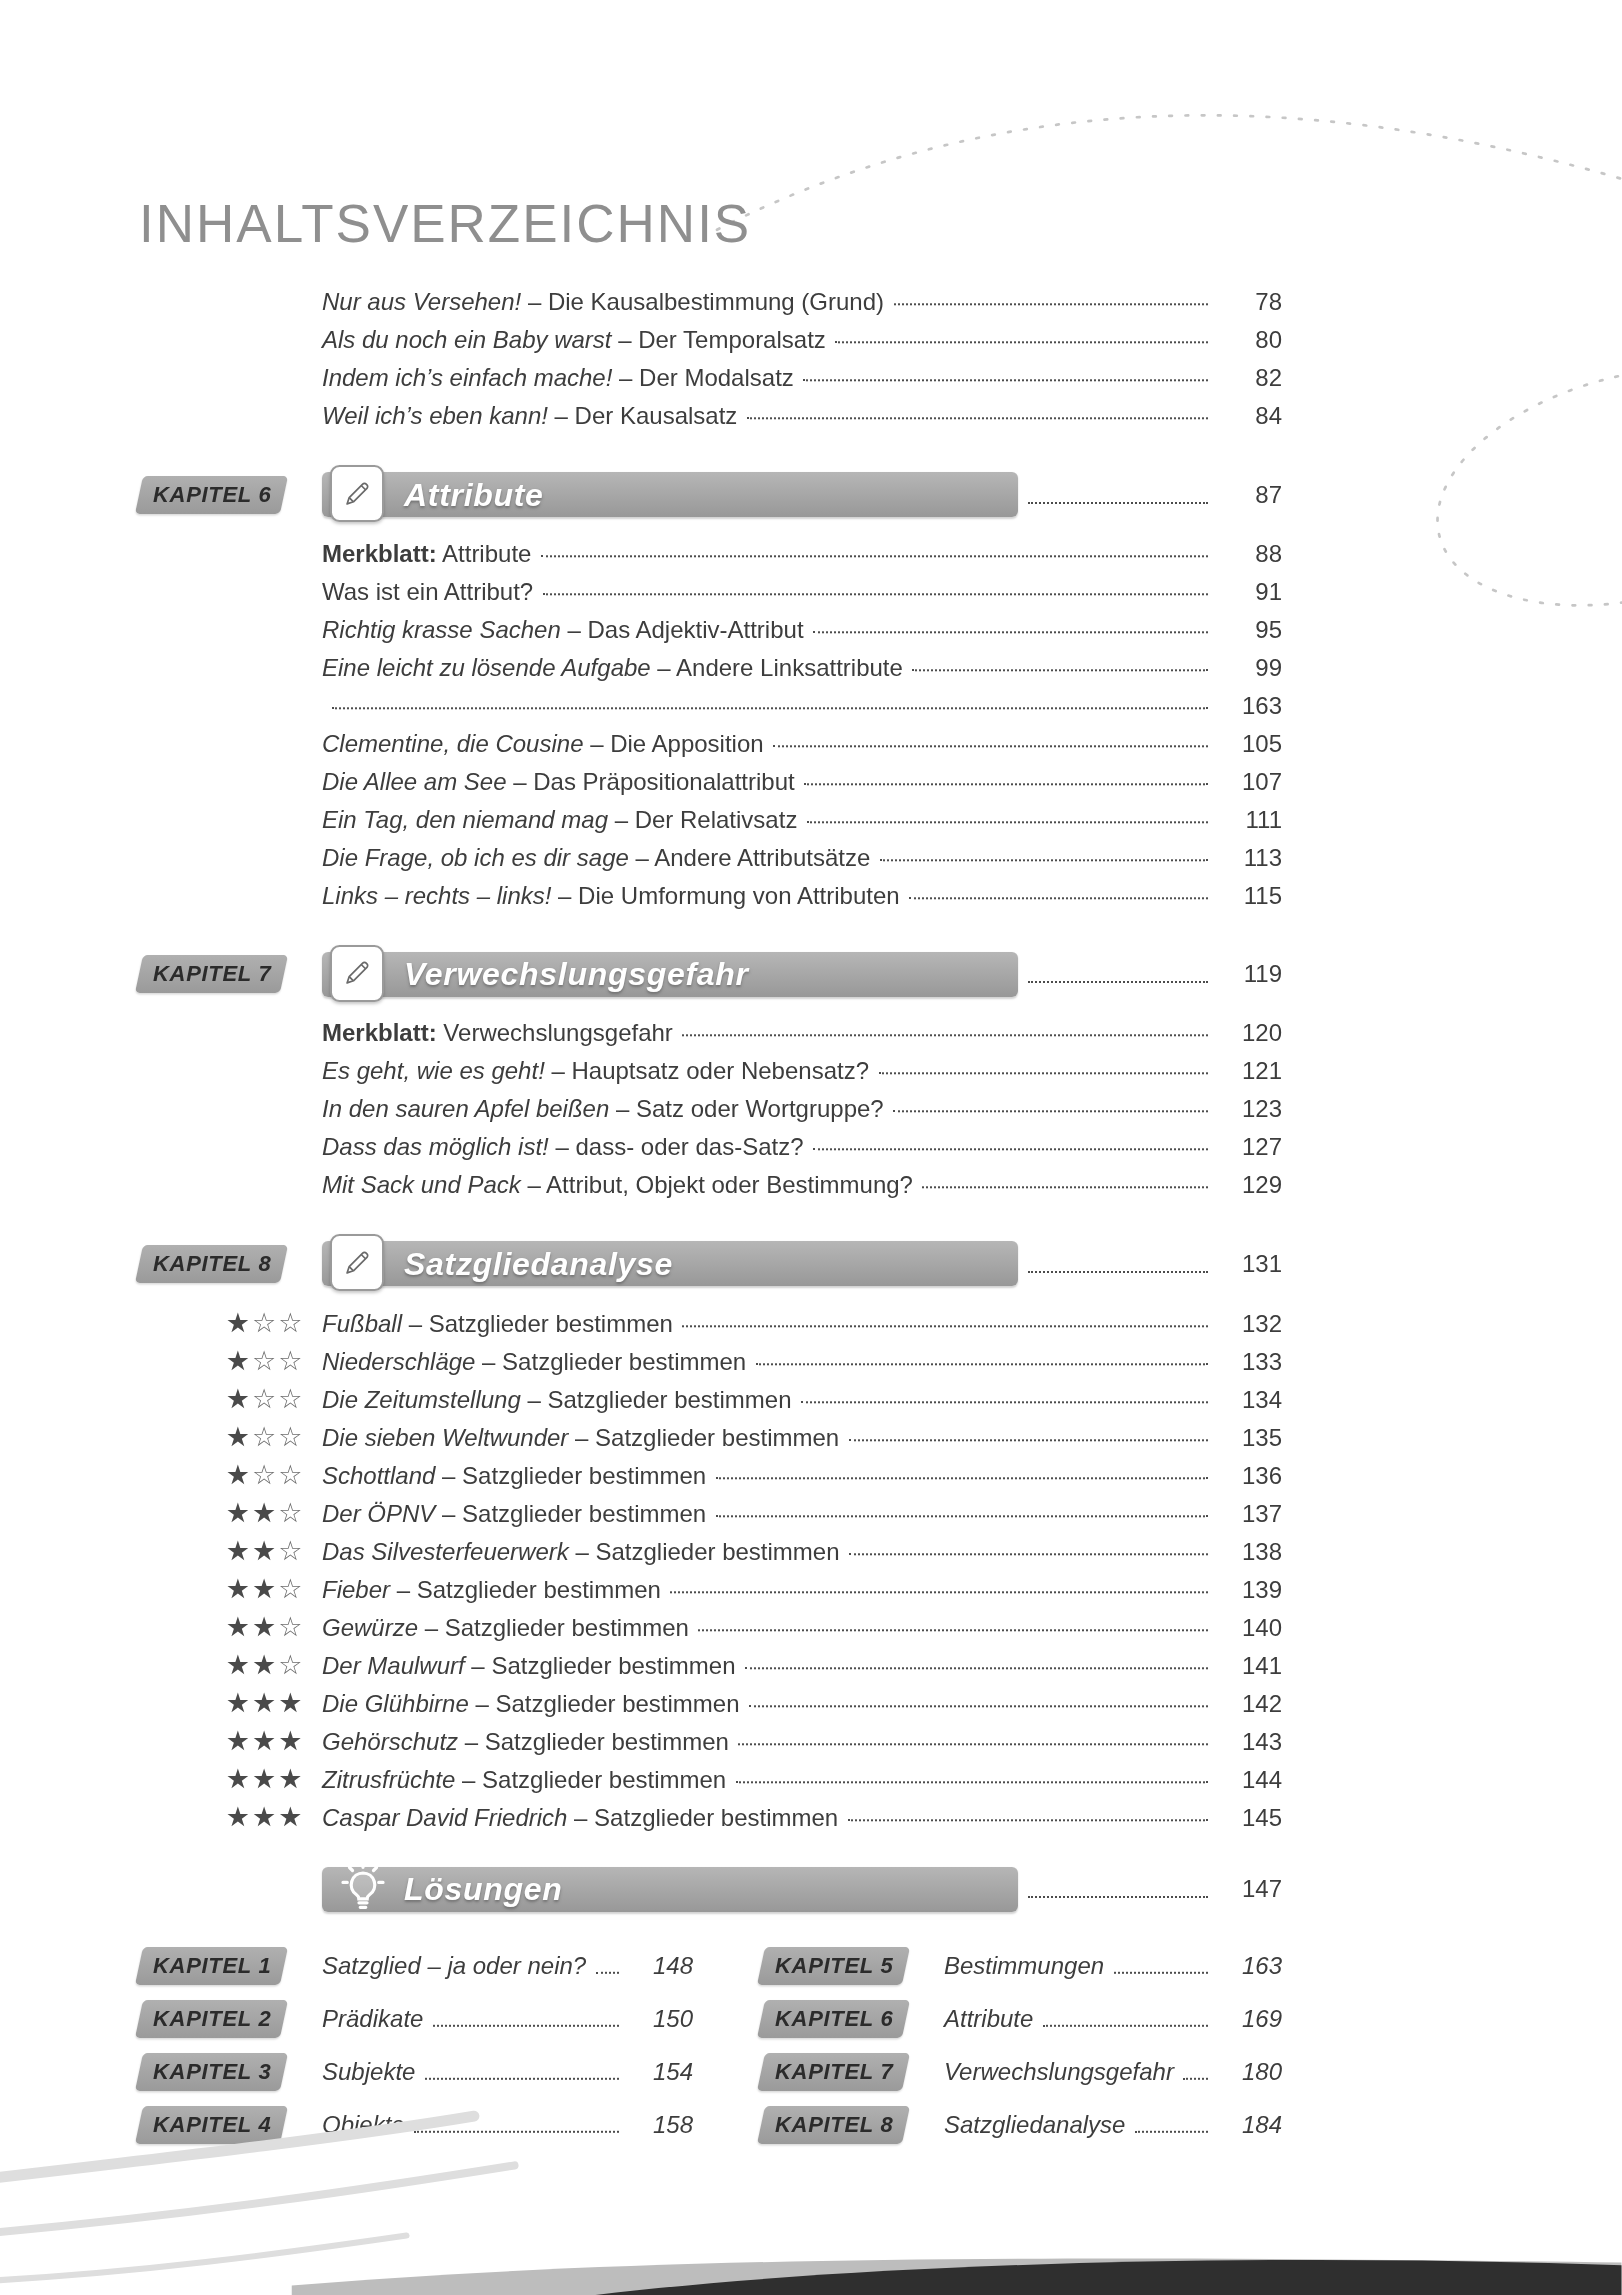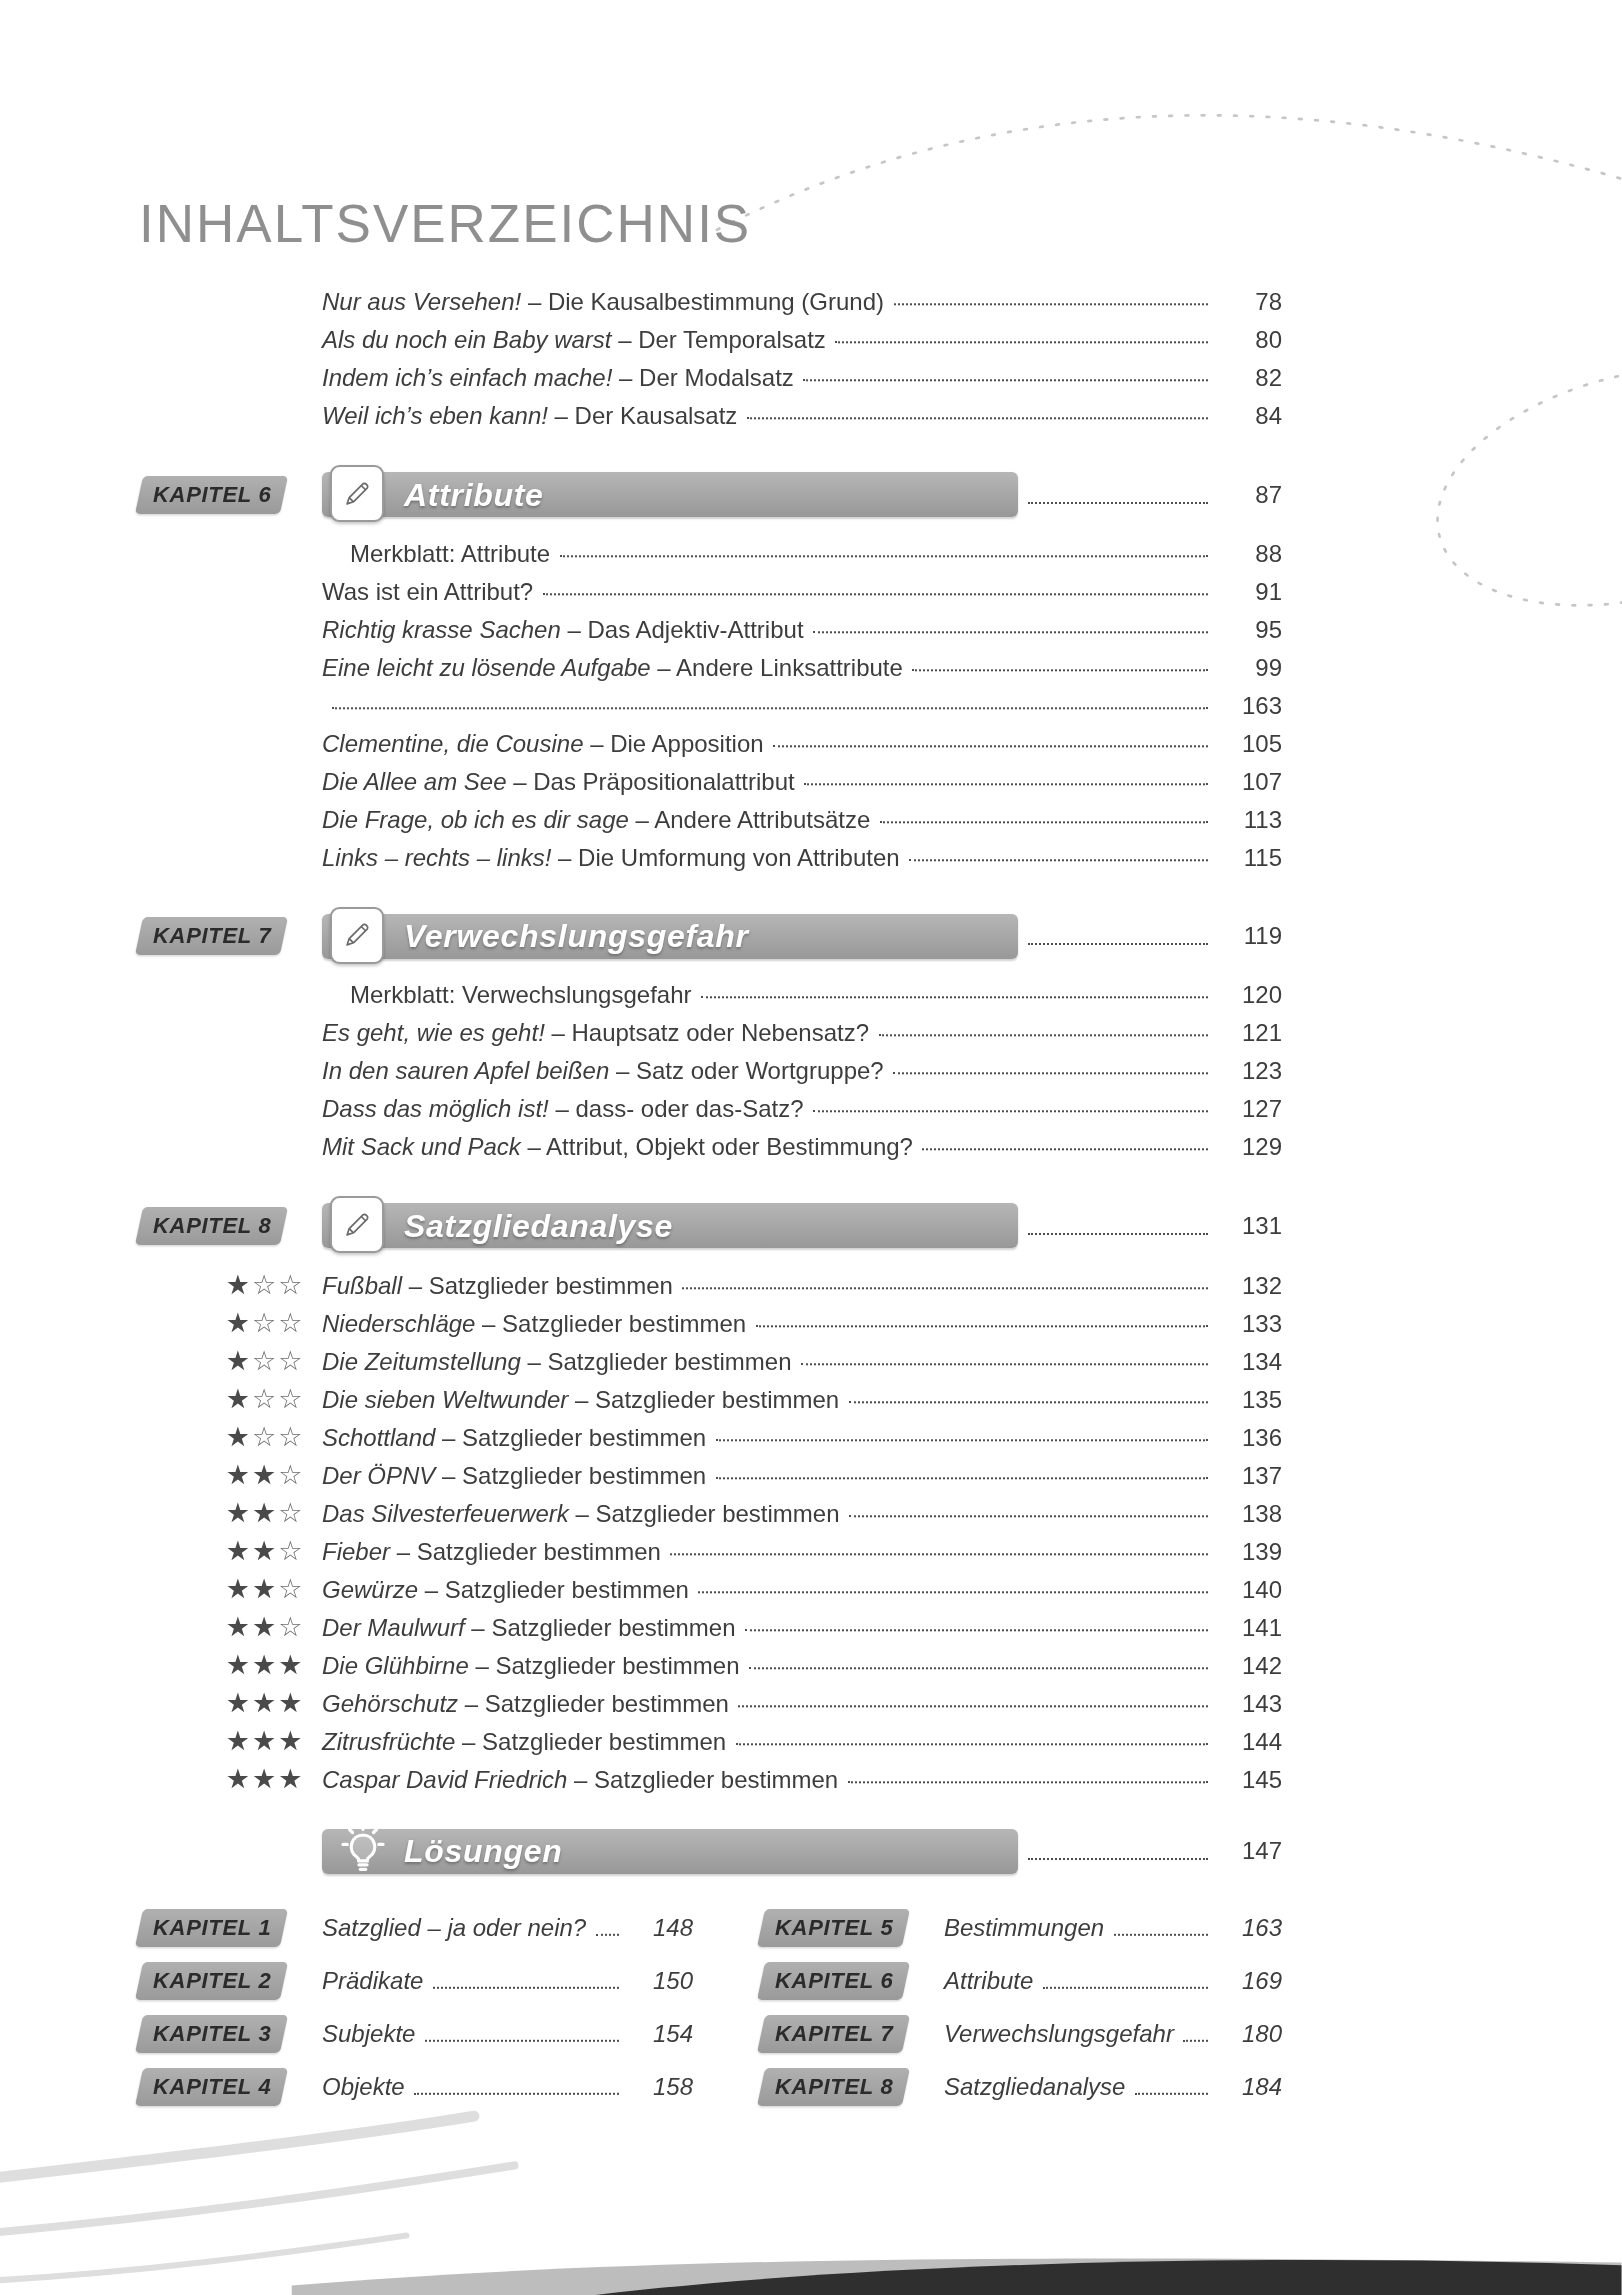--- a/index.html
+++ b/index.html
@@ -14,21 +14,21 @@
     font-size:53px; font-weight:400; letter-spacing:2px; color:#8f8f8f;
   }
   .toc { position:absolute; left:139px; top:283px; width:1143px; font-size:24px; }
 
   
   .row { display:flex; align-items:baseline; height:38px; line-height:38px; }
   .marker { flex:0 0 183px; display:flex; justify-content:flex-end; align-items:center; padding-right:17.6px; }
   .content { flex:1; display:flex; align-items:baseline; min-width:0; }
   .entry-text { flex:none; white-space:nowrap; }
   .italic-part { font-style:italic; }
-  .bold-part { font-weight:normal;margin-left:28px; }
+  .bold-part { font-weight:bold; }
   .leader { flex:1; display:inline-block; height:0; border-bottom:2.4px dotted #4c4c4c; margin:0 9.5px; transform:translateY(-4.7px); min-width:20px; }
   .pagenum { flex:none; min-width:65px; text-align:right; }
 
   
   .star { font-size:27px; letter-spacing:2px; line-height:38px; }
   .star.filled { color:#4a4a4a; }
   .star.empty  { color:#6e6e6e; }
 
   
   .chapter-row { height:auto; align-items:center; margin:37px 0 17.6px 0; }
@@ -197,20 +197,28 @@
       <span class="leader"></span>
       <span class="pagenum">105</span>
     </div>
   </div>
         <div class="row">
     <div class="marker"></div>
     <div class="content">
       <span class="entry-text"><i class="italic-part">Die Allee am See</i><span class="rest-part"> – Das Präpositionalattribut</span></span>
       <span class="leader"></span>
       <span class="pagenum">107</span>
+    </div>
+  </div>
+        <div class="row">
+    <div class="marker"></div>
+    <div class="content">
+      <span class="entry-text"><i class="italic-part">Ein Tag, den niemand mag</i><span class="rest-part"> – Der Relativsatz</span></span>
+      <span class="leader"></span>
+      <span class="pagenum">111</span>
     </div>
   </div>
         <div class="row">
     <div class="marker"></div>
     <div class="content">
       <span class="entry-text"><i class="italic-part">Die Frage, ob ich es dir sage</i><span class="rest-part"> – Andere Attributsätze</span></span>
       <span class="leader"></span>
       <span class="pagenum">113</span>
     </div>
   </div>

